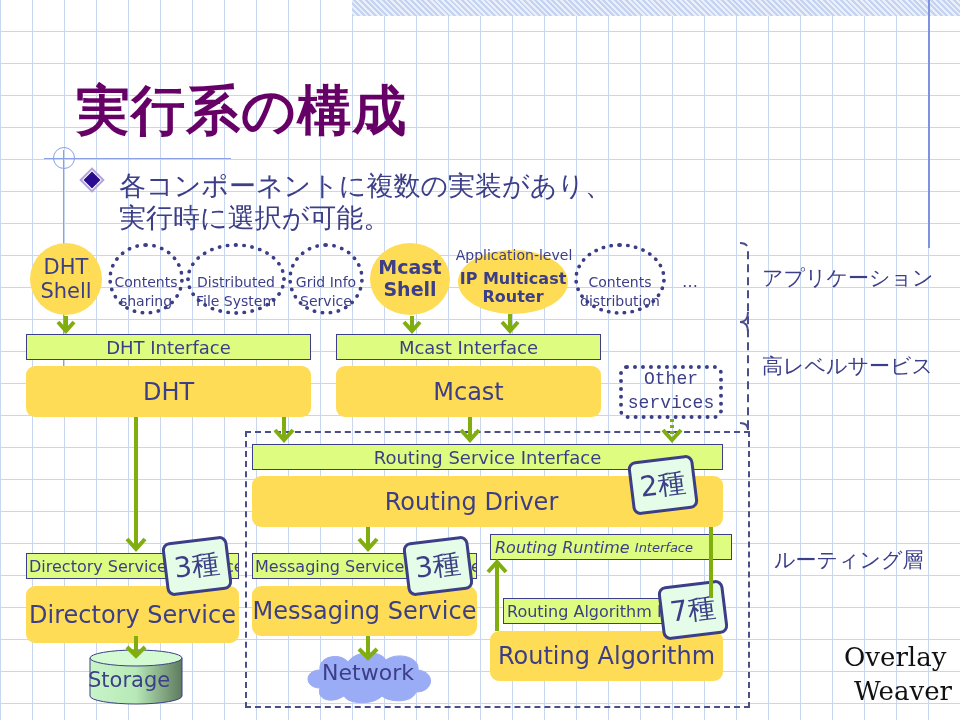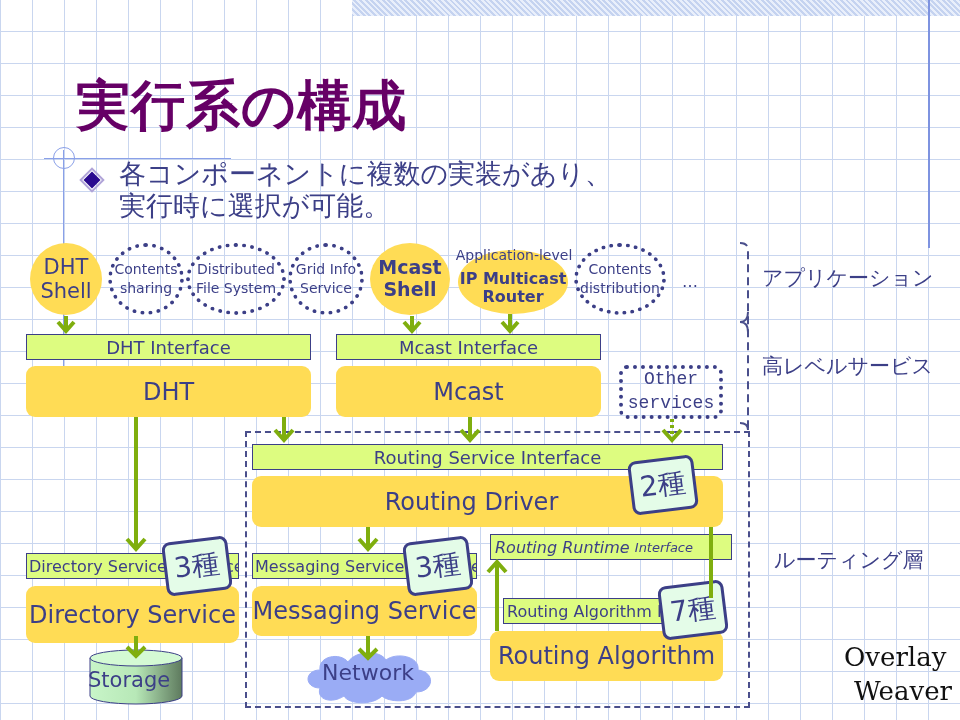--- a/index.html
+++ b/index.html
@@ -18,35 +18,35 @@
       left: 352px; top: 0; width: 608px; height: 16px;
       background-color: #dde6f7;
       background-image: repeating-linear-gradient(45deg, #c5d3f0 0 2px, #e9effb 2px 4px);
     }
     .vline-right { left: 928px; top: 0; width: 2px; height: 248px; background: #7e93e0; }
     .vline-left { left: 63px; top: 150px; width: 1px; height: 230px; background: #8aa0e8; }
     .hline-title { left: 44px; top: 158px; width: 187px; height: 1px; background: #8aa0e8; }
     .circle-deco { left: 53px; top: 147px; width: 20px; height: 20px; border: 1px solid #8aa0e8; border-radius: 50%; }
     .title {
       left: 76px; top: 80px; font-size: 54px; font-weight: bold; color: #660066;
-      font-family: Liberation Mono, monospace; letter-spacing: 1px; line-height: 60px;
+      font-family: Liberation Sans, sans-serif; letter-spacing: 1px; line-height: 60px;
     }
     .bullet-diamond {
       left: 86px; top: 174px; width: 12px; height: 12px; background: #2a0a8f;
       transform: rotate(45deg); outline: 2px solid #b0a4d8; outline-offset: 1px;
     }
-    .bullet-text { left: 119px; top: 158px; font-size: 27px; line-height: 32px; color: #3c3f87; }
+    .bullet-text { left: 119px; top: 170px; font-size: 27px; line-height: 32px; color: #3c3f87; }
     .layer-label { font-size: 21px; color: #3c3f87; }
 
     .shell {
       background: #ffdc55; border-radius: 50%; display: flex; align-items: center; justify-content: center;
       text-align: center; color: #3c3f87; line-height: 1.15;
     }
     .dotted-circle {
-      border: 4px dotted #3c3f87; border-radius: 50%; display: flex; align-items: center; justify-content: center;
+      border: 4px dotted #3c3f87; border-radius: 50%; display: flex; align-items: flex-end; justify-content: center;
       text-align: center; font-size: 14px; line-height: 19px; color: #3c3f87; box-sizing: border-box;
     }
     .iface {
       background: #ddfc80; border: 1px solid #3c3f87; box-sizing: border-box; color: #3c3f87;
       display: flex; align-items: center; justify-content: center; white-space: nowrap; overflow: hidden;
     }
     .block {
       background: #ffdc55; border-radius: 9px; color: #3c3f87; display: flex; align-items: center; justify-content: center;
       white-space: nowrap;
     }

